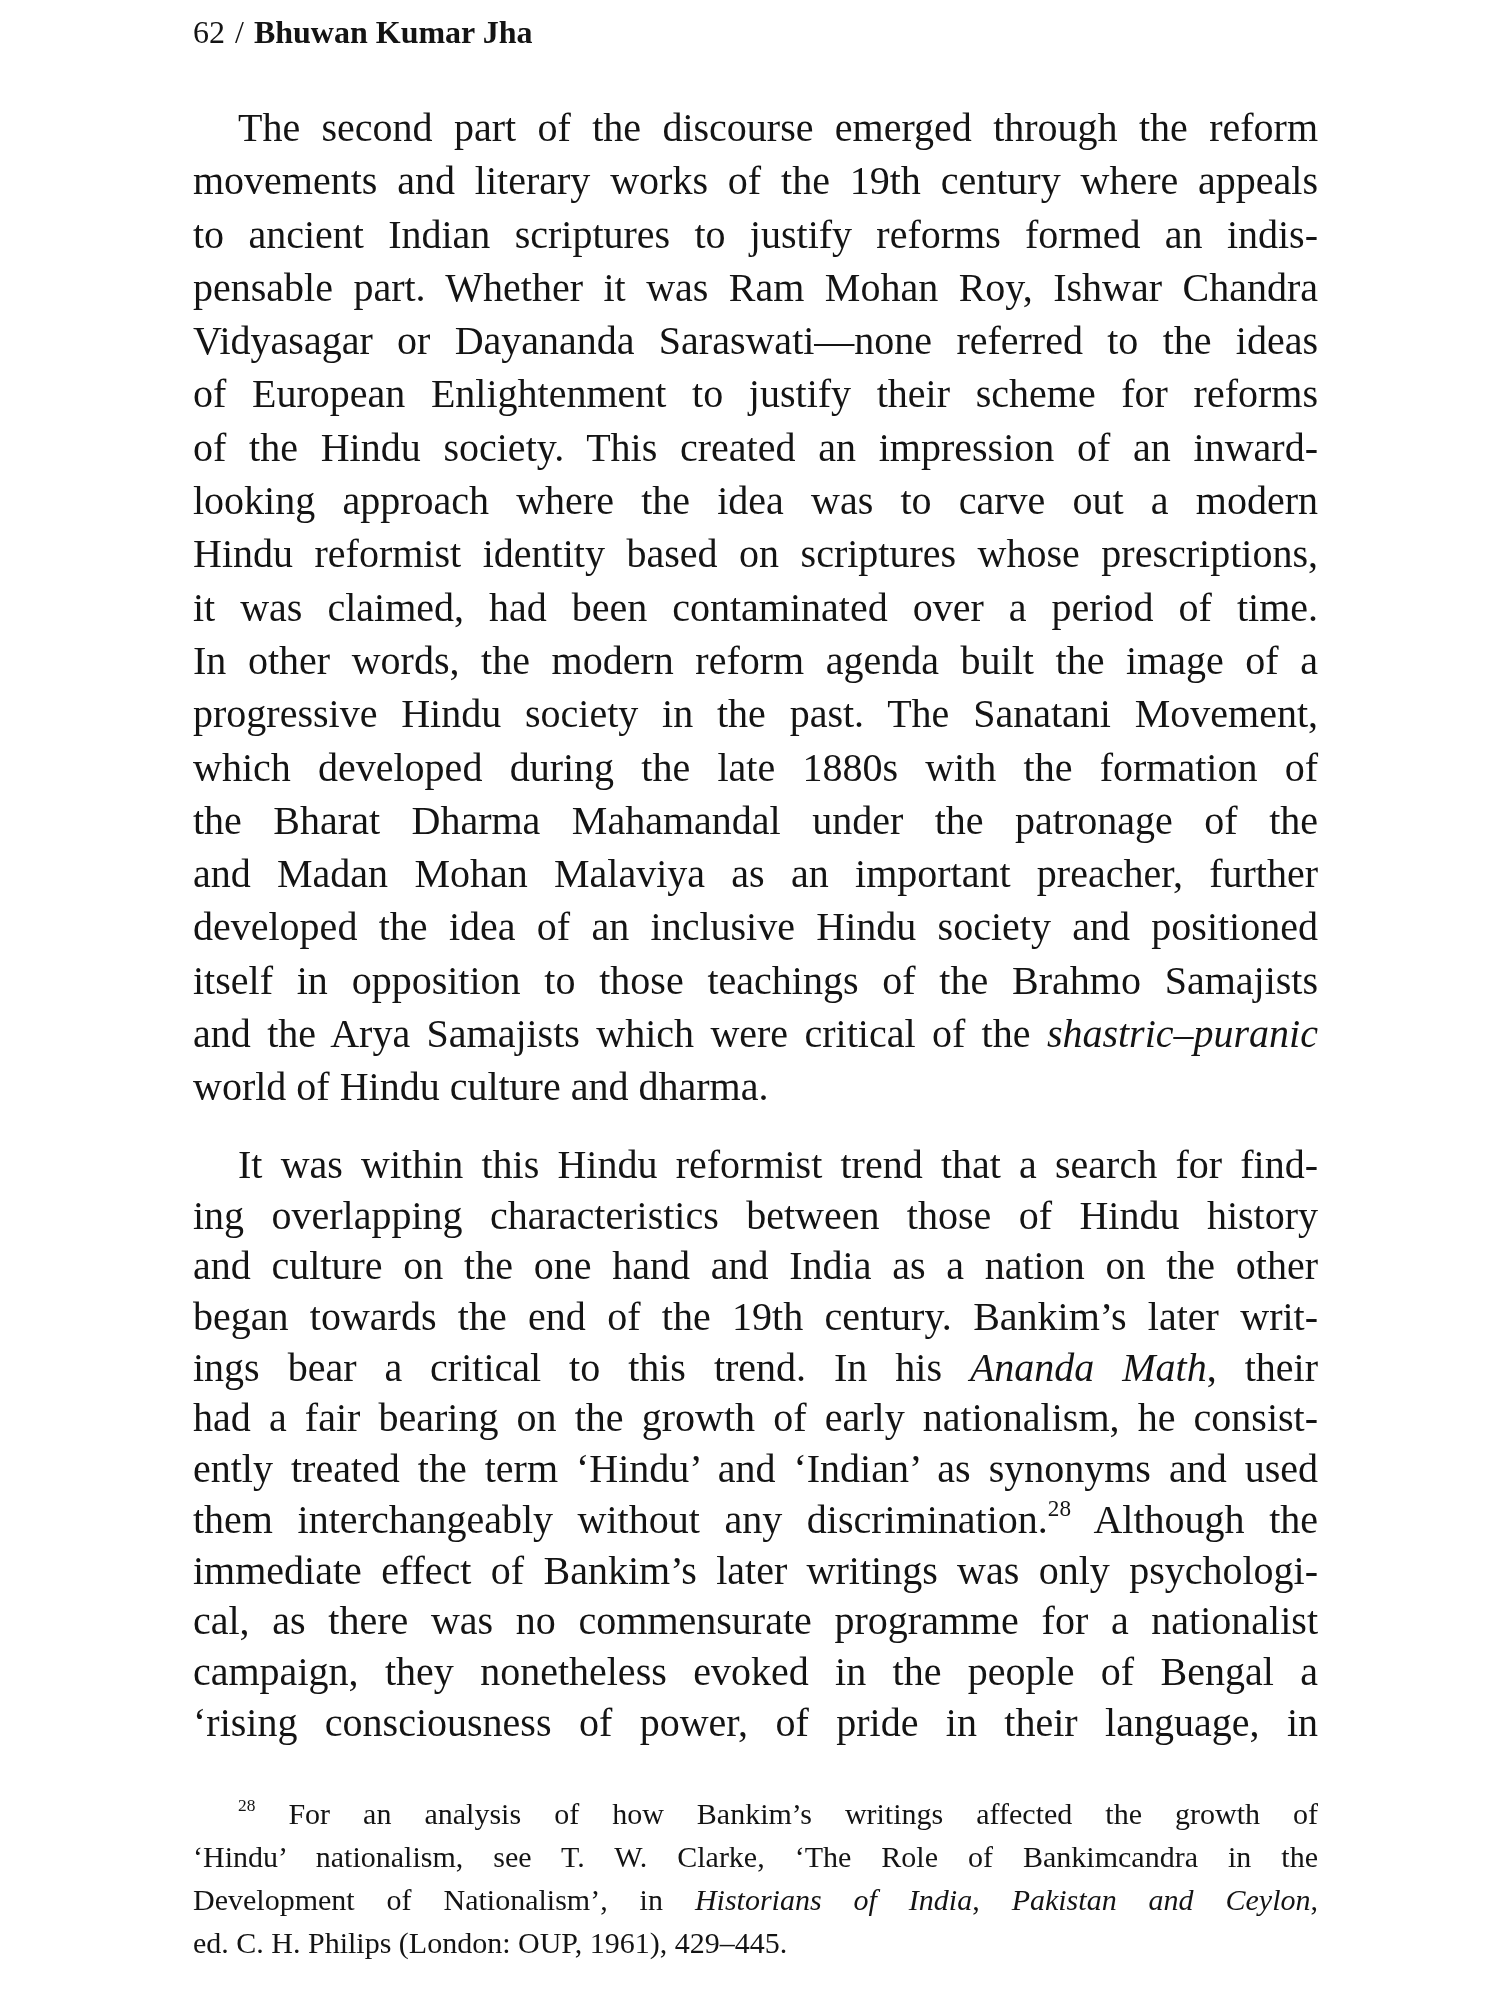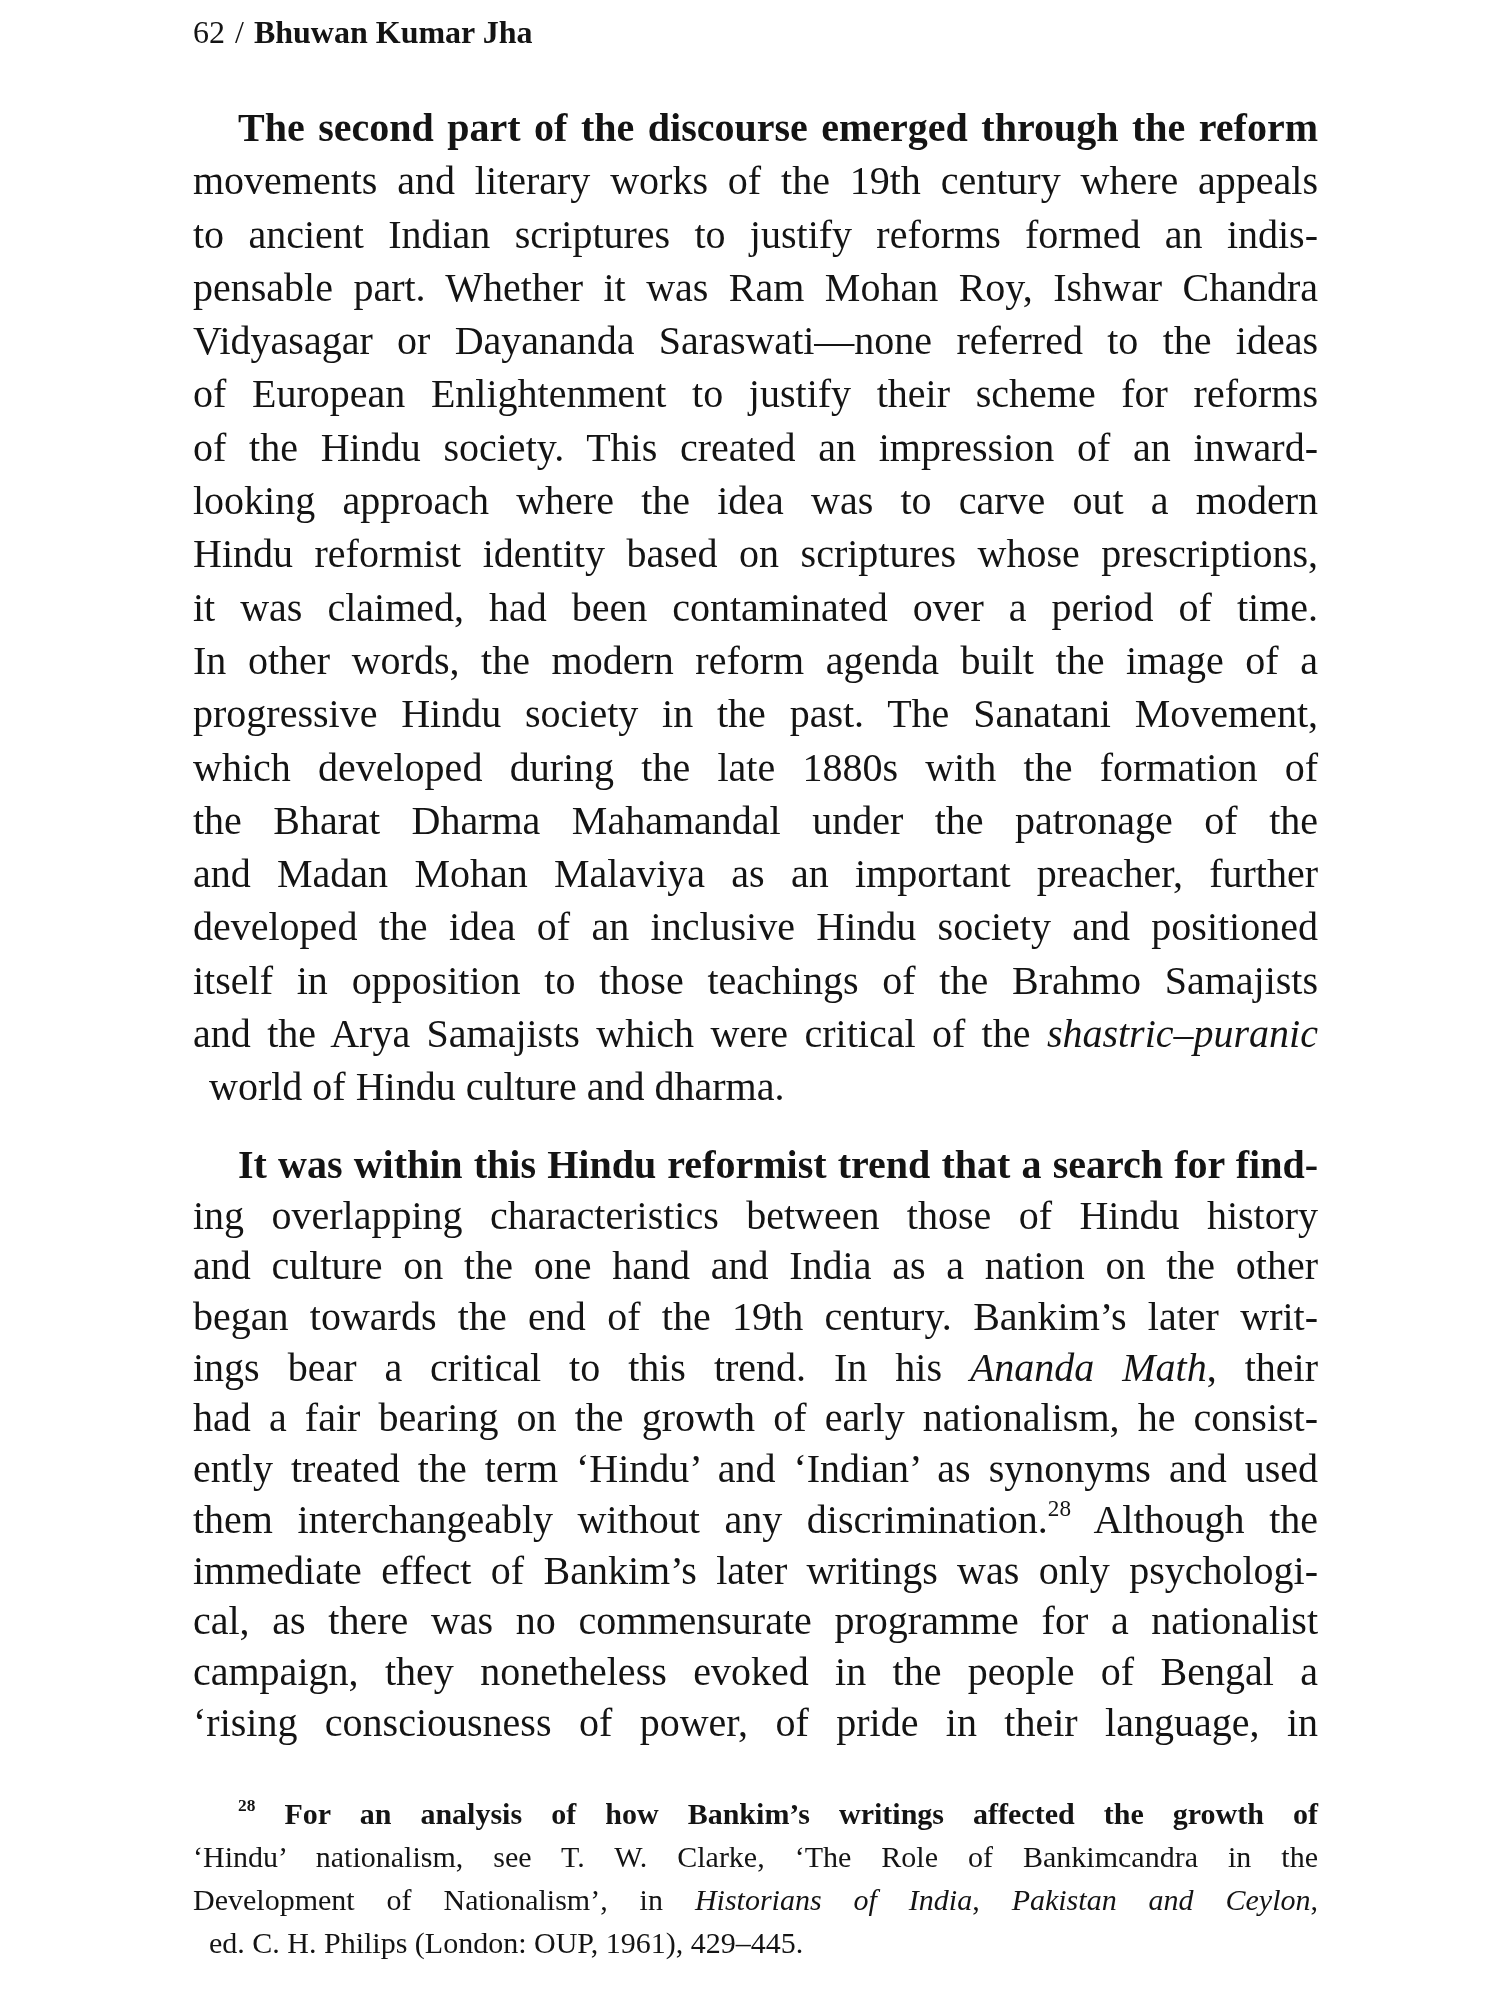--- a/index.html
+++ b/index.html
@@ -37,23 +37,22 @@
       display: block;
       height: 53px;
       line-height: 53px;
       white-space: nowrap;
       text-align: justify;
       text-align-last: justify;
     }
     .line.last {
       text-align: right;
       text-align-last: left;
-      margin-left: 16px;
     }
-    .line.indent { padding-left: 45px; font-weight: bold; }
+    .line.indent { padding-left: 45px; }
 
     #para1 { top: 101px; }
     #para1 .line { height: 53.3px; line-height: 53.3px; }
     #para2 { top: 1140px; }
     #para2 .line { height: 50.7px; line-height: 50.7px; }
 
     .footnote {
       position: absolute;
       left: 193px;
       top: 1792px;

